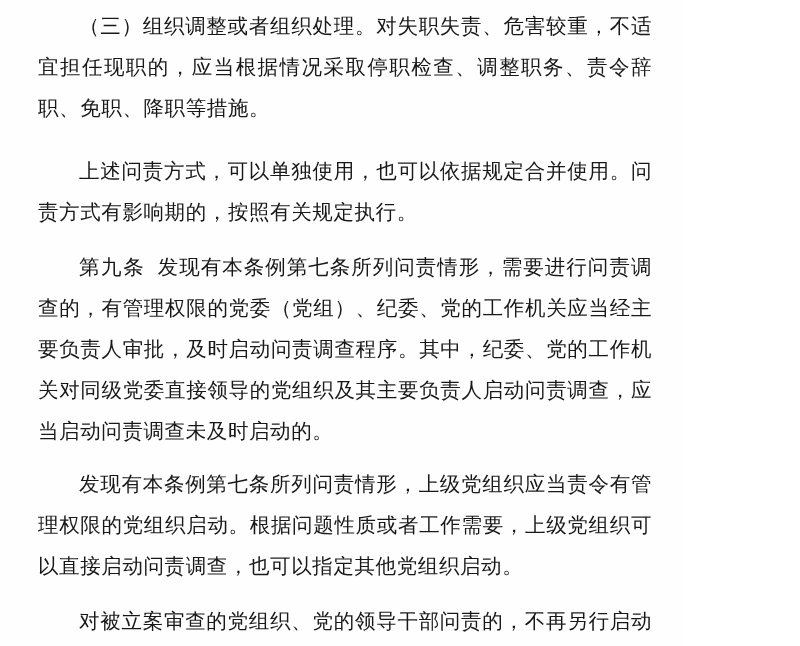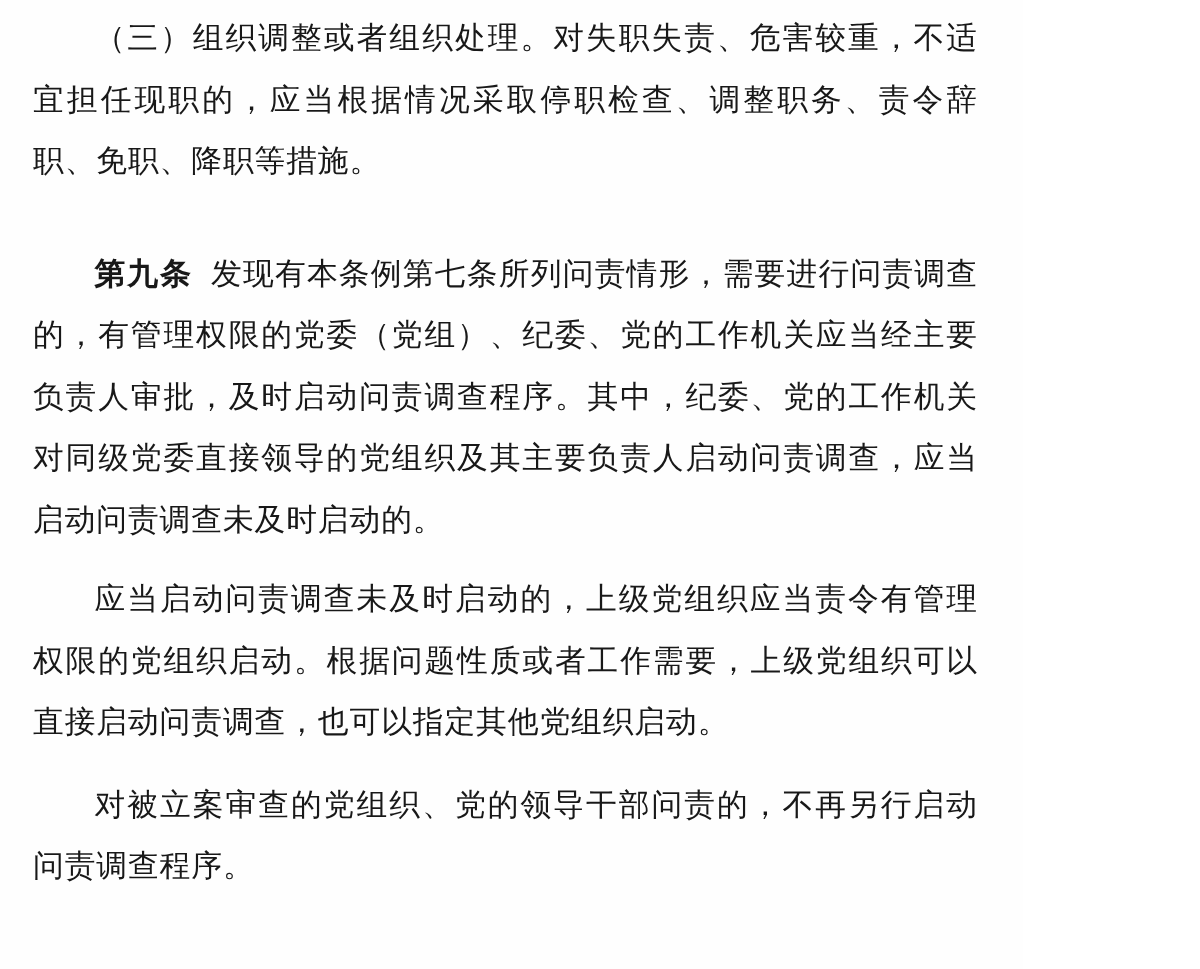--- a/index.html
+++ b/index.html
@@ -12,58 +12,59 @@
     height: 646px;
     overflow: hidden;
     font-family: "Liberation Serif", "DejaVu Serif", serif;
     color: #1a1a1a;
   }
   #page {
     position: relative;
     width: 682px;
     height: 646px;
     box-sizing: border-box;
-    padding: 6px 30px 0 22px;
+    padding: 6px 30px 0 38px;
     background: #fefefe;
   }
   .para {
     font-size: 20.5px;
     line-height: 41px;
     letter-spacing: 0.6px;
     text-align: justify;
     text-justify: inter-ideograph;
     margin: 0 0 2px 0;
     text-indent: 2em;
     color: #181818;
   }
   .article-head {
-    font-weight: bold;
+    font-weight: normal;
     letter-spacing: 1.2px;
   }
   .spacer-sm { height: 10px; }
   .spacer-md { height: 12px; }
 </style>
 </head>
 <body>
 
 <div id="page">
 
   <p class="para">（三）组织调整或者组织处理。对失职失责、危害较重，不适宜担任现职的，应当根据情况采取停职检查、调整职务、责令辞职、免职、降职等措施。</p>
 
   <div class="spacer-sm"></div>
 
 
   <div class="spacer-sm"></div>
 
+  <p class="para">上述问责方式，可以单独使用，也可以依据规定合并使用。问责方式有影响期的，按照有关规定执行。</p>
 
   <div class="spacer-md"></div>
 
   <p class="para"><span class="article-head">第九条</span>&nbsp;&nbsp;<span>发现有本条例第七条所列问责情形，需要进行问责调查的，有管理权限的党委（党组）、纪委、党的工作机关应当经主要负责人审批，及时启动问责调查程序。其中，纪委、党的工作机关对同级党委直接领导的党组织及其主要负责人启动问责调查，应当启动问责调查未及时启动的。</span></p>
 
   <div class="spacer-sm"></div>
 
-  <p class="para">应当启动问责调查未及时启动的，上级党组织应当责令有管理权限的党组织启动。根据问题性质或者工作需要，上级党组织可以直接启动问责调查，也可以指定其他党组织启动。</p>
+  <p class="para">发现有本条例第七条所列问责情形，上级党组织应当责令有管理权限的党组织启动。根据问题性质或者工作需要，上级党组织可以直接启动问责调查，也可以指定其他党组织启动。</p>
 
   <div class="spacer-md"></div>
 
   <p class="para">对被立案审查的党组织、党的领导干部问责的，不再另行启动问责调查程序。</p>
 
 </div>
 
 </body></html>

